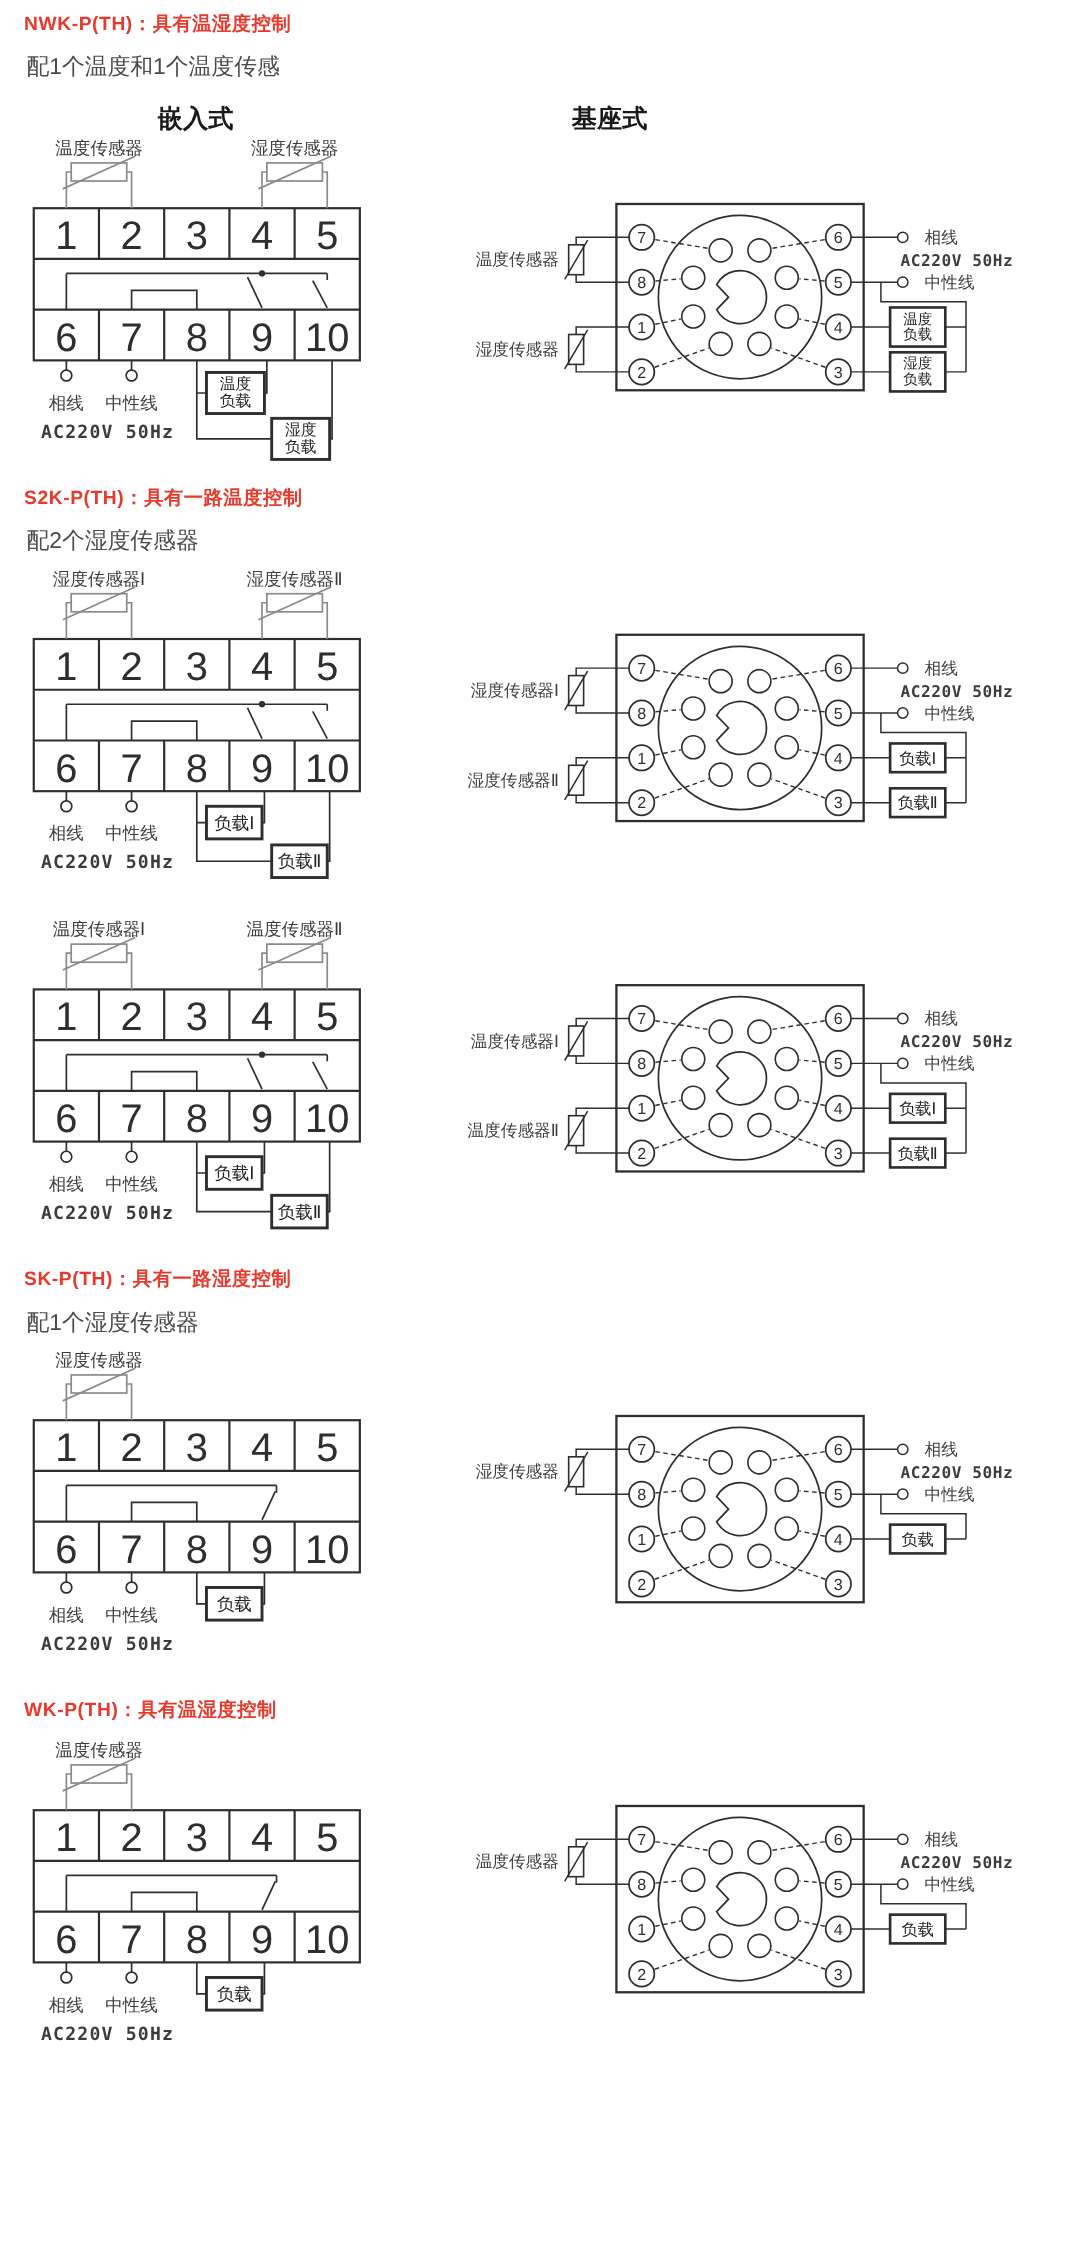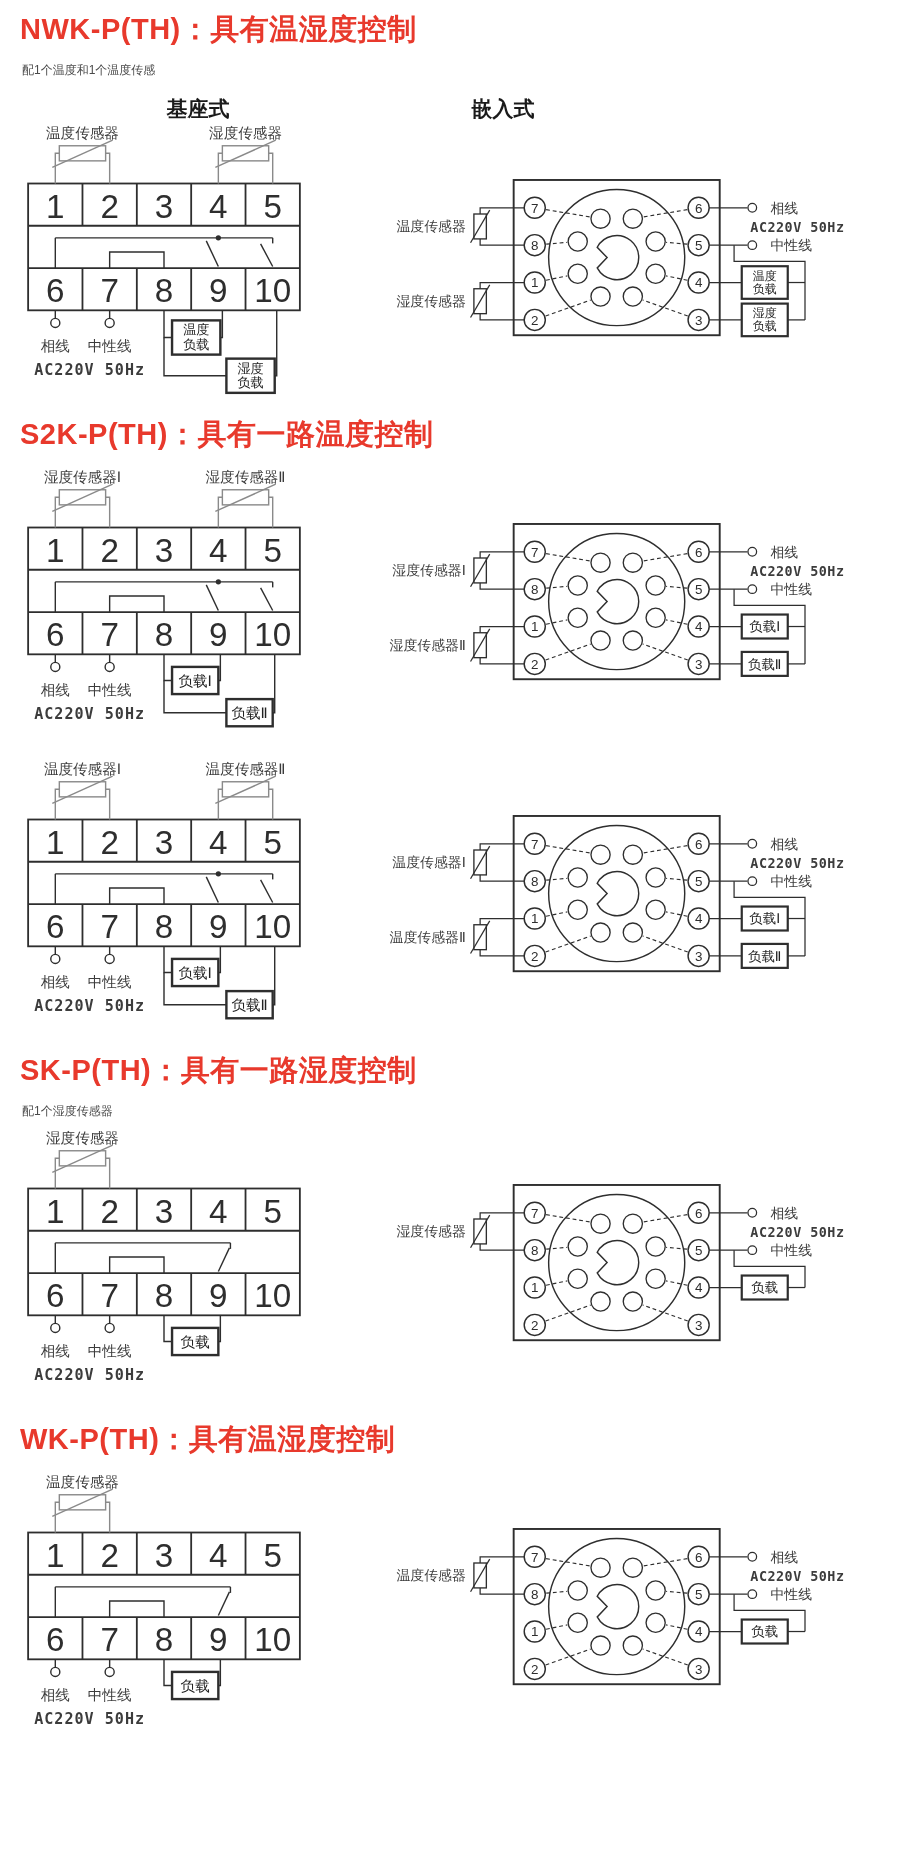--- a/index.html
+++ b/index.html
@@ -4,44 +4,44 @@
 <style>
   * { margin:0; padding:0; box-sizing:border-box; }
   html,body { background:#ffffff; }
   body {
     width:901px; min-height:1871px;
     font-family:"Liberation Sans", sans-serif;
     padding:10px 0 0 8px;
   }
   .section { margin-bottom:18px; }
   .sec-title {
-    font-size:29px; font-weight:bold; color:#e8392c;
+    font-size:16px; font-weight:bold; color:#e8392c;
     margin:0 0 12px 12px; letter-spacing:.5px;
   }
-  .sec-sub { font-size:12px; color:#4a4a4a; margin:0 0 8px 14px; }
+  .sec-sub { font-size:19px; color:#4a4a4a; margin:0 0 8px 14px; }
   .col-headers { display:flex; margin:16px 0 0 0; }
   .col-headers .hdr { font-size:21px; font-weight:bold; color:#1a1a1a; }
   .hdr-embedded { width:310px; text-align:center; }
   .hdr-base { width:300px; margin-left:40px; text-align:center; }
   .diagram-row { display:flex; align-items:center; }
   svg { display:block; }
   svg.embedded { width:312px; height:274px; flex:none; }
   svg.base { width:575px; height:168px; flex:none; margin-left:2px; }
 </style>
 </head>
 <body>
 
 <div>
 
   <section class="section">
     <h2 class="sec-title">NWK-P(TH)：具有温湿度控制</h2>
     <p class="sec-sub">配1个温度和1个温度传感</p>
     <div class="col-headers">
+      <div class="hdr hdr-embedded">嵌入式</div>
       <div class="hdr hdr-base">基座式</div>
-      <div class="hdr hdr-embedded">嵌入式</div>
     </div>
     <div class="diagram-row">
       <svg class="embedded" viewBox="0 0 310 272">
           <rect x="20" y="60" width="270" height="126" fill="none" stroke="#2e2e2e" stroke-width="1.8"></rect>
           <line x1="20" y1="102" x2="290" y2="102" stroke="#2e2e2e" stroke-width="1.8"></line>
           <line x1="20" y1="144" x2="290" y2="144" stroke="#2e2e2e" stroke-width="1.8"></line>
           <line x1="74" y1="60" x2="74" y2="102" stroke="#2e2e2e" stroke-width="1.8"></line>
           <line x1="74" y1="144" x2="74" y2="186" stroke="#2e2e2e" stroke-width="1.8"></line>
           <line x1="128" y1="60" x2="128" y2="102" stroke="#2e2e2e" stroke-width="1.8"></line>
           <line x1="128" y1="144" x2="128" y2="186" stroke="#2e2e2e" stroke-width="1.8"></line>
@@ -151,20 +151,21 @@
           <line x1="404" y1="150" x2="438" y2="150" stroke="#2e2e2e" stroke-width="1.3"></line>
           <line x1="486" y1="150" x2="504" y2="150" stroke="#2e2e2e" stroke-width="1.3"></line>
           <rect x="438" y="133" width="48" height="34" fill="#fff" stroke="#2e2e2e" stroke-width="2.3"></rect>
           <text x="462" y="147" text-anchor="middle" font-size="12.5" fill="#222" font-family="&quot;Liberation Sans&quot;, sans-serif"><tspan x="462">湿度</tspan><tspan x="462" dy="13.5">负载</tspan></text>
         </svg>
     </div>
   </section>
 
   <section class="section">
     <h2 class="sec-title">S2K-P(TH)：具有一路温度控制</h2>
+    <p class="sec-sub">配2个湿度传感器</p>
     <div class="diagram-row">
       <svg class="embedded" viewBox="0 0 310 272">
           <rect x="20" y="60" width="270" height="126" fill="none" stroke="#2e2e2e" stroke-width="1.8"></rect>
           <line x1="20" y1="102" x2="290" y2="102" stroke="#2e2e2e" stroke-width="1.8"></line>
           <line x1="20" y1="144" x2="290" y2="144" stroke="#2e2e2e" stroke-width="1.8"></line>
           <line x1="74" y1="60" x2="74" y2="102" stroke="#2e2e2e" stroke-width="1.8"></line>
           <line x1="74" y1="144" x2="74" y2="186" stroke="#2e2e2e" stroke-width="1.8"></line>
           <line x1="128" y1="60" x2="128" y2="102" stroke="#2e2e2e" stroke-width="1.8"></line>
           <line x1="128" y1="144" x2="128" y2="186" stroke="#2e2e2e" stroke-width="1.8"></line>
           <line x1="182" y1="60" x2="182" y2="102" stroke="#2e2e2e" stroke-width="1.8"></line>

